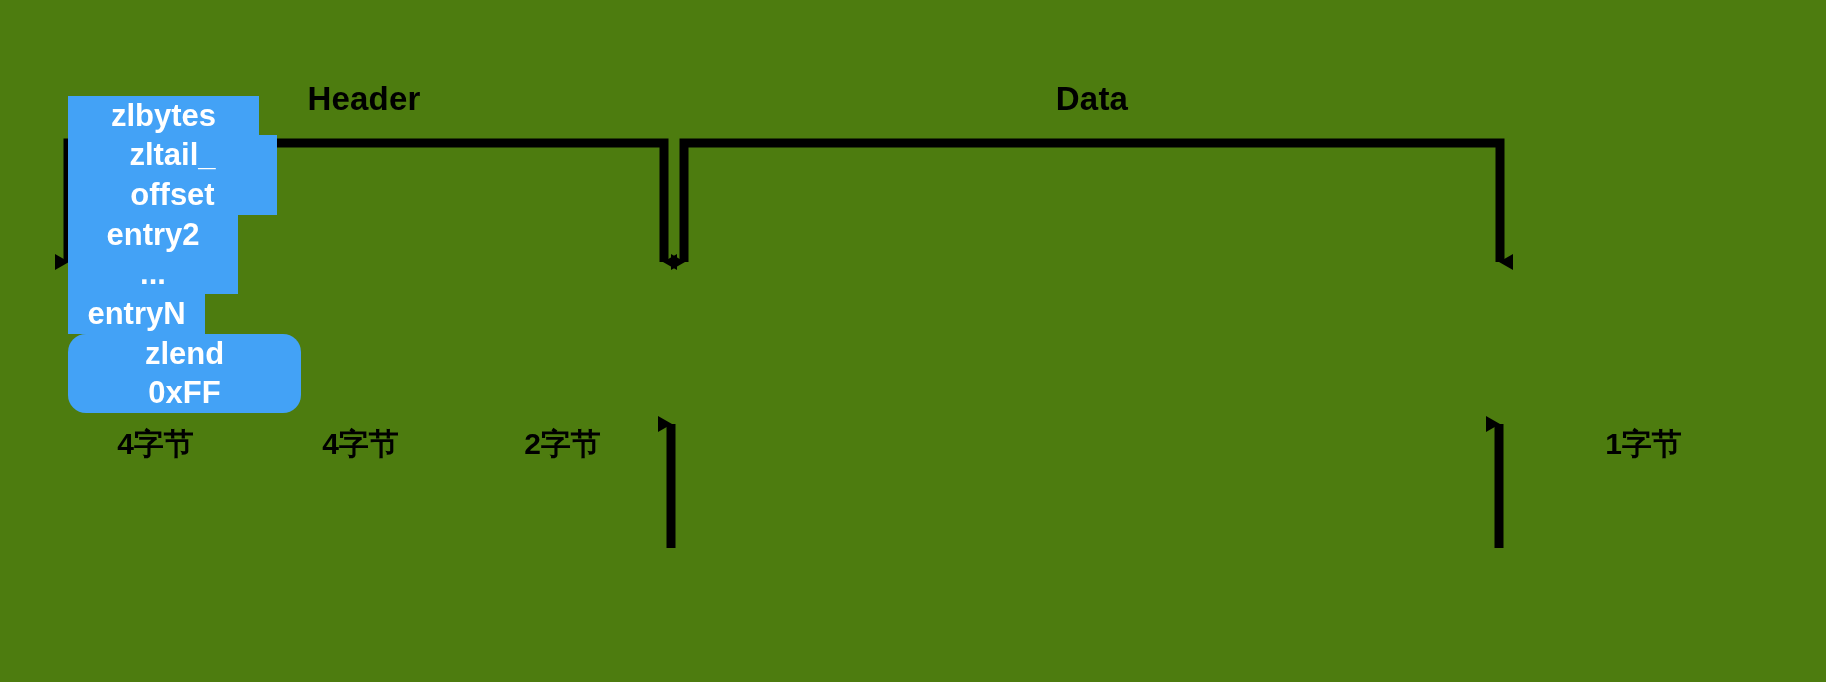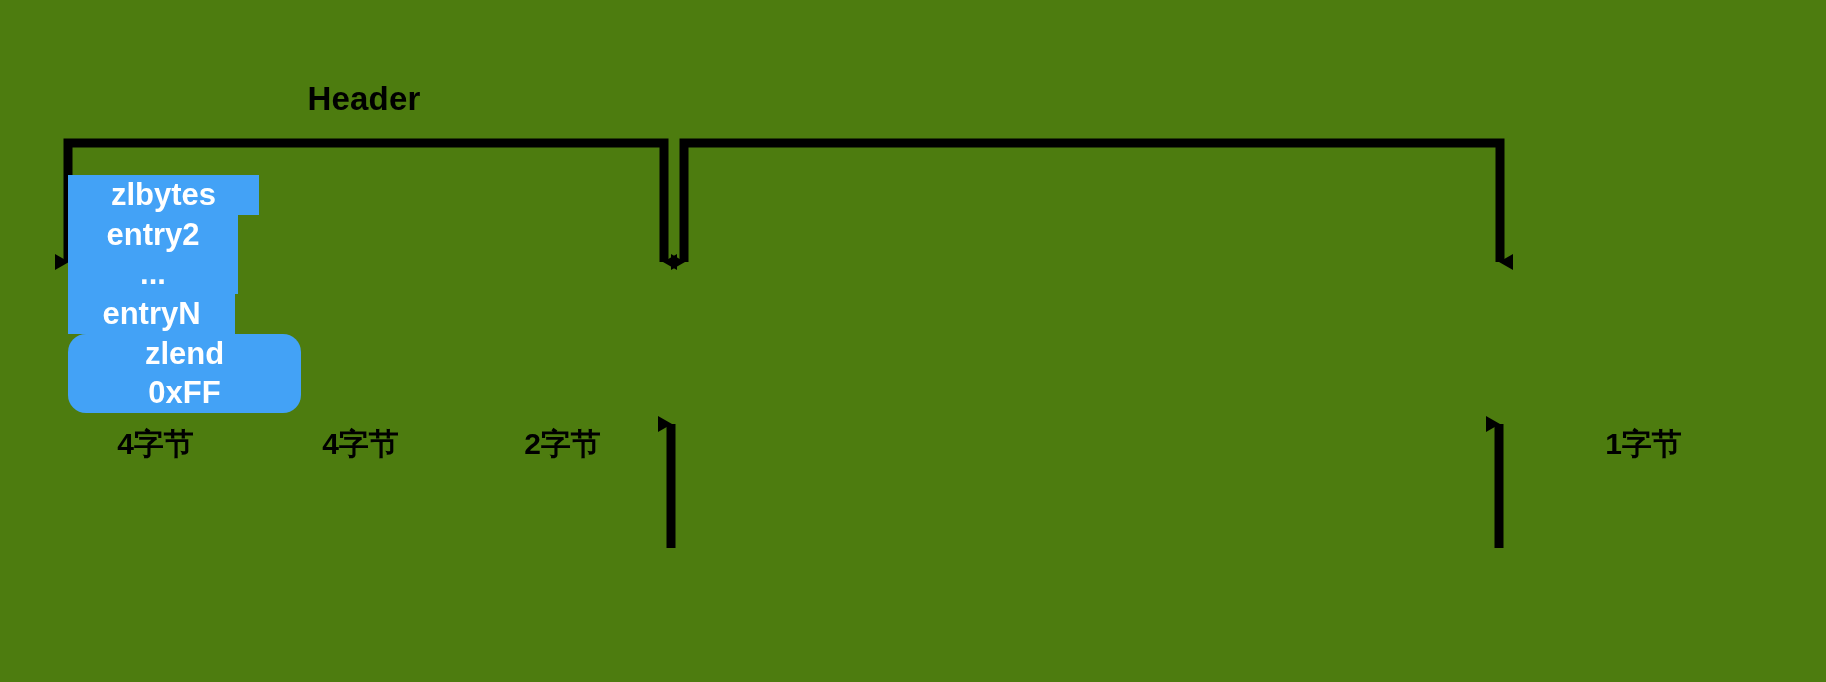--- a/index.html
+++ b/index.html
@@ -117,32 +117,37 @@
     <g>
       <path d="M671,548 L671,424" fill="none" stroke="#000000" stroke-width="9" stroke-linecap="butt" marker-end="url(#arrow-up)"></path>
     </g>
 
     <g>
       <path d="M1499,548 L1499,424" fill="none" stroke="#000000" stroke-width="9" stroke-linecap="butt" marker-end="url(#arrow-up)"></path>
     </g>
   </svg>
 
   <div class="group-label" style="left:174px; top:80px; width:380px;">Header</div>
+  <div class="group-label" style="left:892px; top:80px; width:400px;">Data</div>
 
   <div class="bar">
     <div class="cell" style="width:191px;">
       <span class="cell-inner">zlbytes</span>
+    </div>
+    <div class="cell" style="width:209px;">
+      <span class="cell-inner">zltail_
+offset</span>
     </div>
     <div class="cell" style="width:170px;">
       <span class="cell-inner">entry2</span>
     </div>
     <div class="cell" style="width:170px;">
       <span class="cell-inner">...</span>
     </div>
-    <div class="cell" style="width:167px;">
+    <div class="cell" style="width:137px;">
       <span class="cell-inner">entryN</span>
     </div>
     <div class="cell" style="width:233px;border-radius:18px;">
       <span class="cell-inner">zlend
 0xFF</span>
     </div>
   </div>
 
   <div class="byte-label" style="left:60px; width:191px;">4字节</div>
   <div class="byte-label" style="left:256px; width:209px;">4字节</div>

